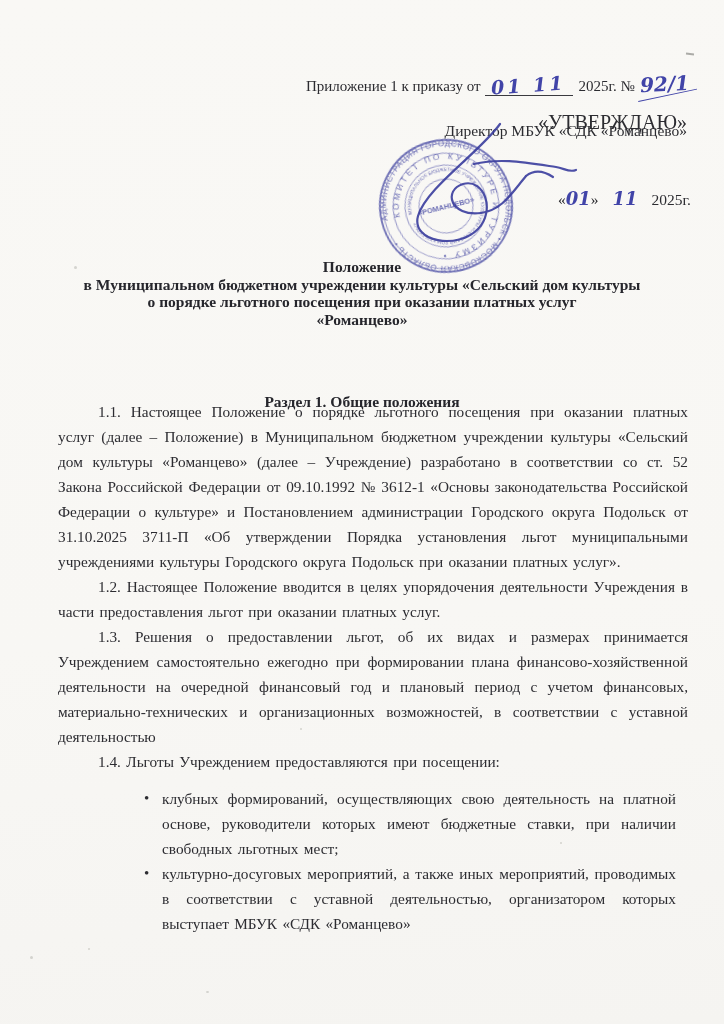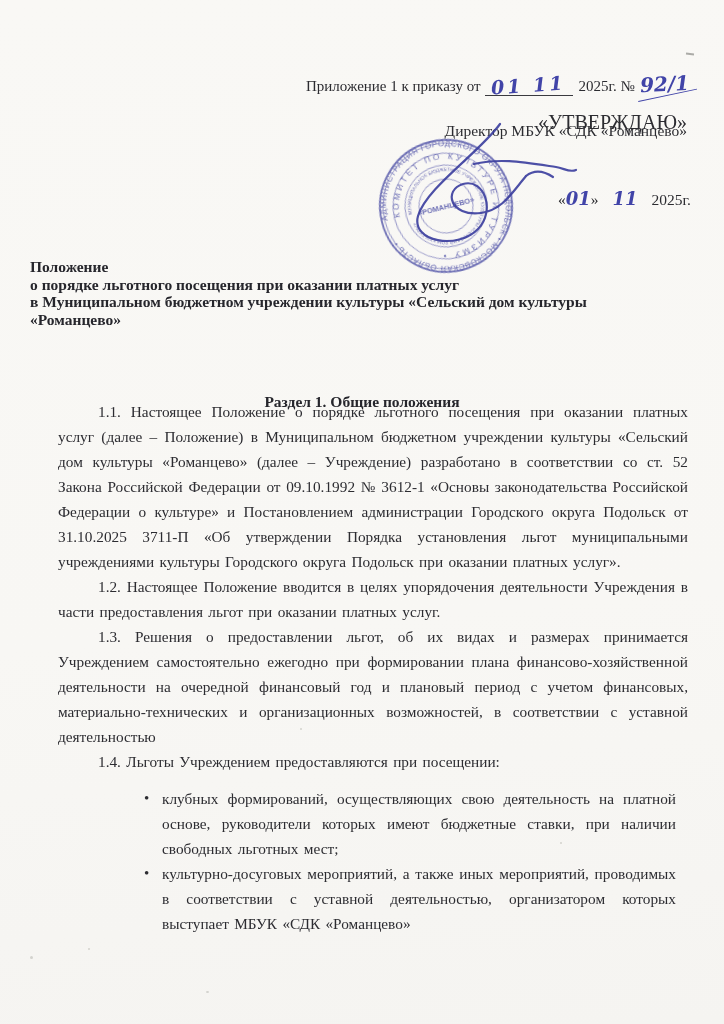--- a/index.html
+++ b/index.html
@@ -107,20 +107,21 @@
     position: absolute;
     left: 378px; top: 116px;
     width: 210px; height: 150px;
     opacity: 0.9;
   }
 
   
   .doc-title {
     position: absolute;
     top: 258px; left: 30px; right: 30px;
+    text-align: center;
     font-weight: bold;
     font-size: 15.5px;
     line-height: 17.5px;
     color: #26262c;
   }
   .section-heading {
     position: absolute;
     top: 367px; left: 0; right: 0;
     text-align: center;
     font-weight: bold;
@@ -219,22 +220,22 @@
     </g>
   </svg>
 
 
   <div class="date-row">
     <span>«</span><span class="hw">01</span><span>»</span><span class="gap"></span><span class="hw">11</span><span class="gap"></span><span>2025г.</span>
   </div>
 
   <div class="doc-title">
     <div>Положение</div>
+    <div>в Муниципальном бюджетном учреждении культуры «Сельский дом культуры</div>
     <div>о порядке льготного посещения при оказании платных услуг</div>
-    <div>в Муниципальном бюджетном учреждении культуры «Сельский дом культуры</div>
     <div>«Романцево»</div>
   </div>
 
   <div class="section-heading">Раздел 1. Общие положения</div>
 
   <div class="body-text">
     <p>1.1. Настоящее Положение о порядке льготного посещения при оказании платных услуг (далее – Положение) в Муниципальном бюджетном учреждении культуры «Сельский дом культуры «Романцево» (далее – Учреждение) разработано в соответствии со ст. 52 Закона Российской Федерации от 09.10.1992 № 3612-1 «Основы законодательства Российской Федерации о культуре» и Постановлением администрации Городского округа Подольск от 31.10.2025 3711-П «Об утверждении Порядка установления льгот муниципальными учреждениями культуры Городского округа Подольск при оказании платных услуг».</p>
     <p>1.2. Настоящее Положение вводится в целях упорядочения деятельности Учреждения в части предоставления льгот при оказании платных услуг.</p>
     <p>1.3. Решения о предоставлении льгот, об их видах и размерах принимается Учреждением самостоятельно ежегодно при формировании плана финансово-хозяйственной деятельности на очередной финансовый год и плановый период с учетом финансовых, материально-технических и организационных возможностей, в соответствии с уставной деятельностью</p>
     <p>1.4. Льготы Учреждением предоставляются при посещении:</p>

